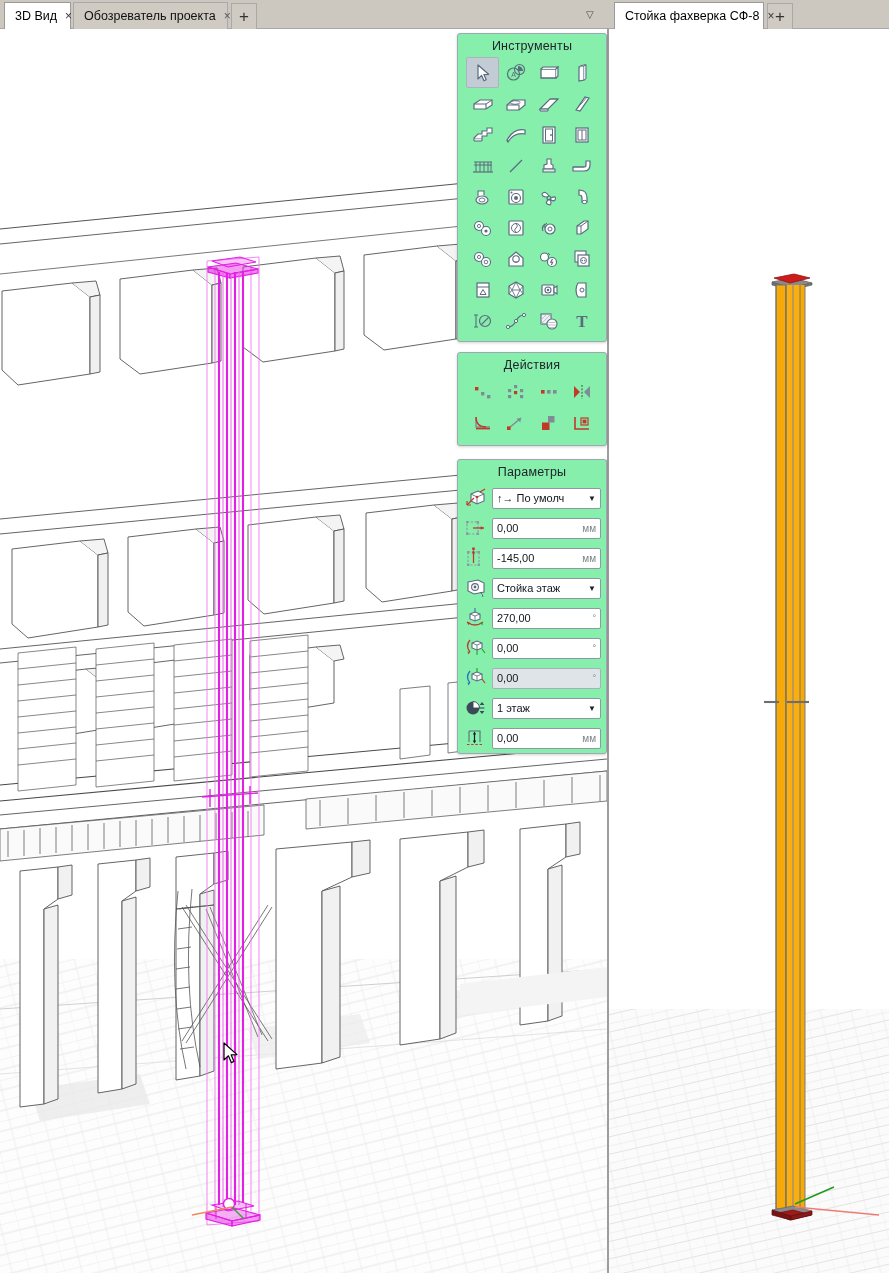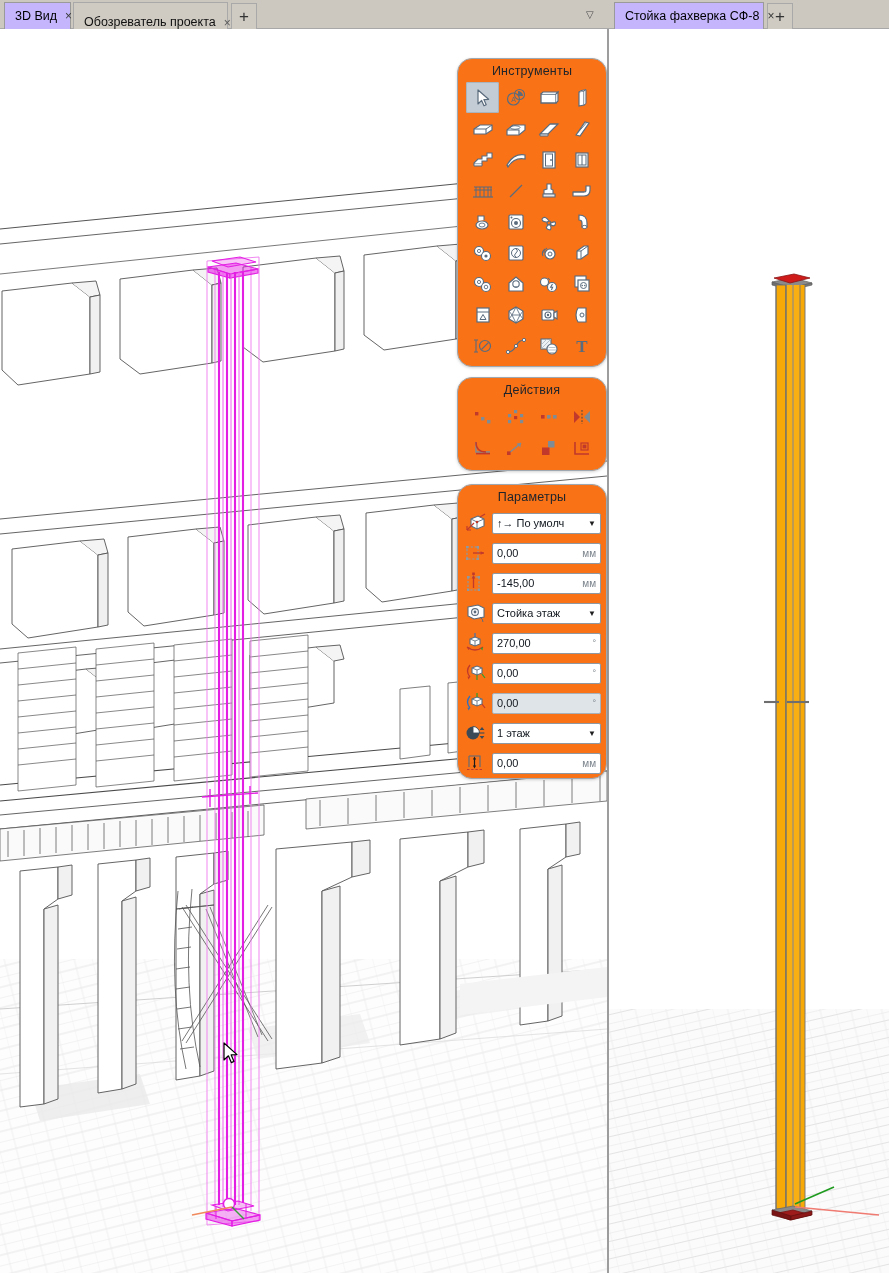--- a/index.html
+++ b/index.html
@@ -11,42 +11,42 @@
 
   
   .tabbar{position:absolute;top:0;height:29px;background:#d4d0c8;
           border-bottom:1px solid #a8a8a8;box-sizing:border-box;}
   .tabbar.left{left:0;width:608px;background:#ccc8c0;}
   .tabbar.right{left:608px;width:281px;background:#ccc8c0;}
   .tab{position:absolute;top:2px;height:27px;box-sizing:border-box;
        display:flex;align-items:center;padding:0 6px 0 10px;
        font-size:12.5px;color:#111;border:1px solid #a9a9a9;
        border-bottom:none;background:#cfcbc3;white-space:nowrap;}
-  .tab.active{background:#c4b5fd;border-color:#9a9a9a;color:#000;z-index:3;}
+  .tab.active{background:#ffffff;border-color:#9a9a9a;color:#000;z-index:3;}
   .tab .tx{margin-left:8px;font-size:12px;color:#5a5a5a;line-height:1;}
   .tab.active .tx{color:#3a3a3a;}
   .tabplus{position:absolute;top:3px;width:24px;height:25px;
            display:flex;align-items:center;justify-content:center;
            font-size:17px;color:#333;background:#cfcbc3;
            border:1px solid #a9a9a9;border-bottom:none;}
   .tabcaret{position:absolute;top:9px;font-size:10px;color:#4a4a4a;}
 
   
   .viewport{position:absolute;top:29px;overflow:hidden;background:#fff;}
   #vp-left{left:0;width:607px;height:1244px;}
   #vp-right{left:609px;width:280px;height:1244px;}
   .vsplit{position:absolute;left:607px;top:29px;width:2px;height:1244px;
           background:#9d9d9d;z-index:40;}
 
   .svgfull{position:absolute;left:0;top:0;width:100%;height:100%;display:block;}
 
   
-  .palette{position:absolute;background:#f97316;border:1px solid #9fa8b0;
-           border-radius:15px;z-index:60;
-           box-shadow:0 1px 3px rgba(0,0,0,.18);margin-top:25px;}
+  .palette{position:absolute;background:#86efac;border:1px solid #9fa8b0;
+           border-radius:3px;z-index:60;
+           box-shadow:0 1px 3px rgba(0,0,0,.18);}
   .ptitle{text-align:center;font-size:12.5px;color:#20242b;
           padding:5px 0 4px;letter-spacing:.2px;}
   .grid4{display:grid;grid-template-columns:repeat(4,33px);
          justify-content:center;gap:0;padding:0 4px 5px;}
   .tcell{width:33px;height:31px;display:flex;align-items:center;
          justify-content:center;border-radius:2px;}
   .tcell.sel{background:#c3ccd5;box-shadow:inset 0 0 0 1px #aab4bd;}
   .tcell svg{display:block;}
 
   #pal-tools{left:457px;top:33px;width:148px;}
@@ -79,21 +79,21 @@
 </head>
 <body>
 
 <div id="app">
 
   <div class="tabbar left">
     <div class="tab active" style="left:4px;width:67px;">
       <span>3D Вид</span>
       <span class="tx">×</span>
     </div>
-    <div class="tab" style="left:73px;width:155px;align-items:flex-end;">
+    <div class="tab" style="left:73px;width:155px;">
       <span>Обозреватель проекта</span>
       <span class="tx">×</span>
     </div>
     <div class="tabplus" style="left:231px;">+</div>
     <div class="tabcaret" style="left:586px;">▽</div>
   </div>
 
   <div class="tabbar right">
     <div class="tab active" style="left:6px;width:150px;">
       <span>Стойка фахверка СФ-8</span>

